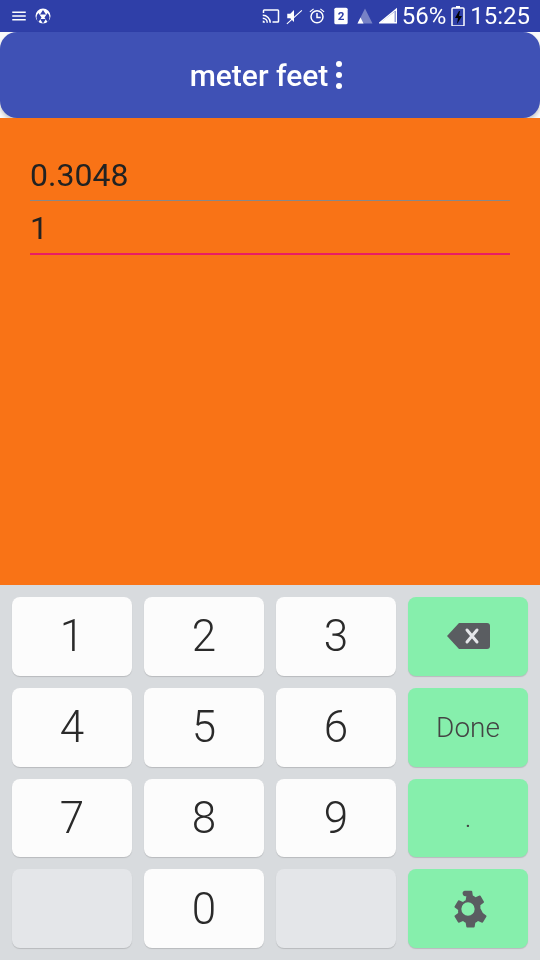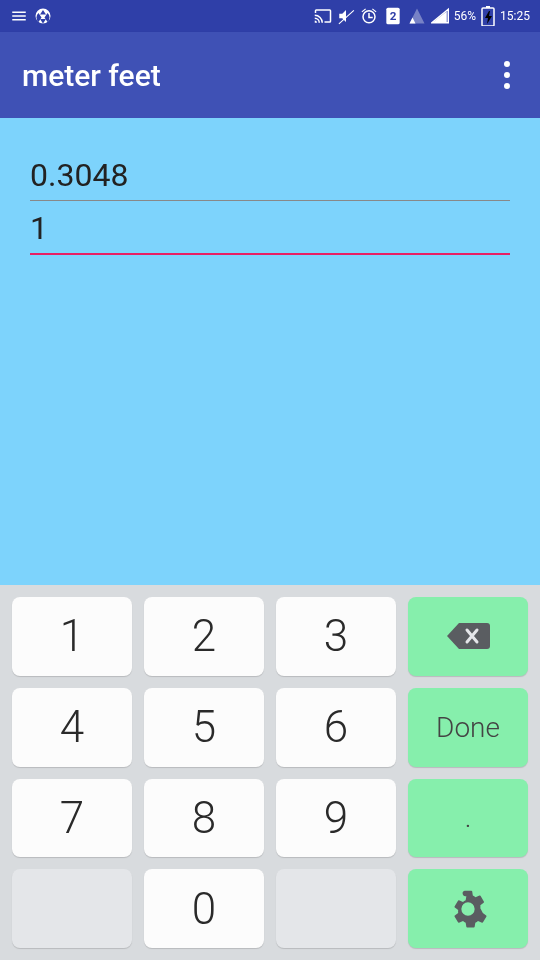--- a/index.html
+++ b/index.html
@@ -30,52 +30,53 @@
       display: flex;
       align-items: center;
       gap: 6px;
     }
     .status-right {
       display: flex;
       align-items: center;
       gap: 5px;
     }
     .status-right span {
-      font-size: 12px;
+      font-size: 24px;
     }
     .app-bar {
       height: 86px;
       background: #3f51b5;
       display: flex;
       align-items: center;
-      justify-content: space-between;
+      justify-content: center;
       padding: 0 22px;
       color: #fff;
       box-shadow: 0 3px 4px rgba(0,0,0,0.2);
+      border-radius: 17px;
     }
     .app-title {
       font-size: 30px;
       font-weight: 500;
     }
     .more-icon {
       display: flex;
       flex-direction: column;
       gap: 5px;
       padding: 8px;
     }
     .more-dot {
       width: 6px;
       height: 6px;
       background: #fff;
       border-radius: 50%;
     }
     .content {
       flex: 1;
       padding: 30px 30px 18px;
-      background: #7dd3fc;
+      background: #f97316;
     }
     .input-field {
       width: 100%;
       border: none;
       border-bottom: 1.5px solid #888;
       background: transparent;
       font-size: 32px;
       color: #222;
       padding: 8px 0 6px;
       outline: none;

